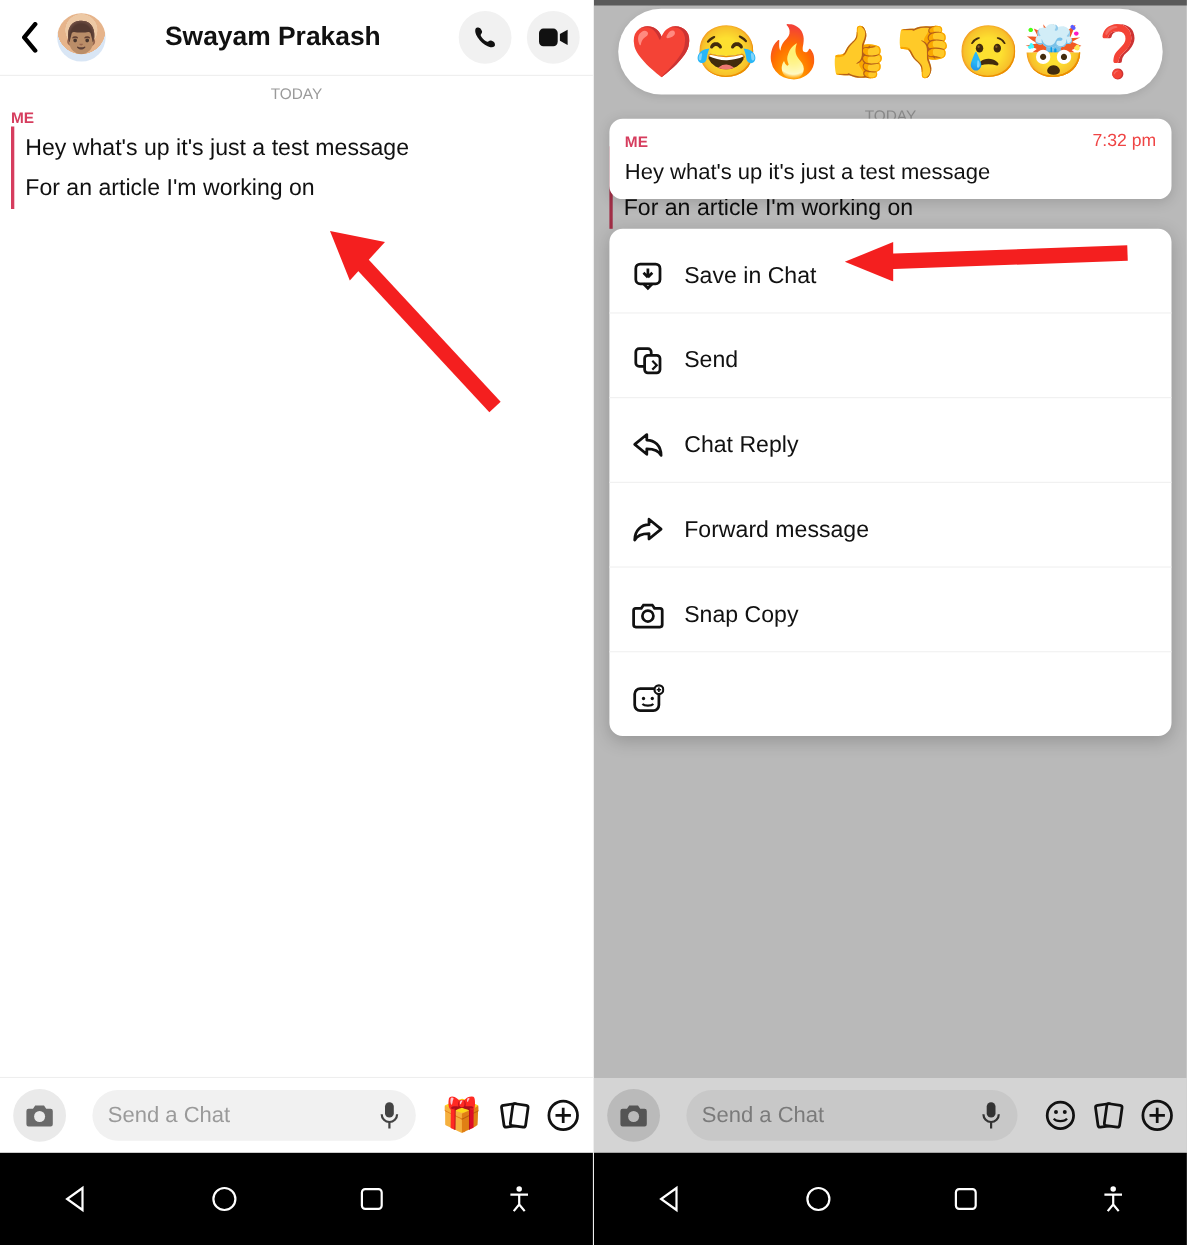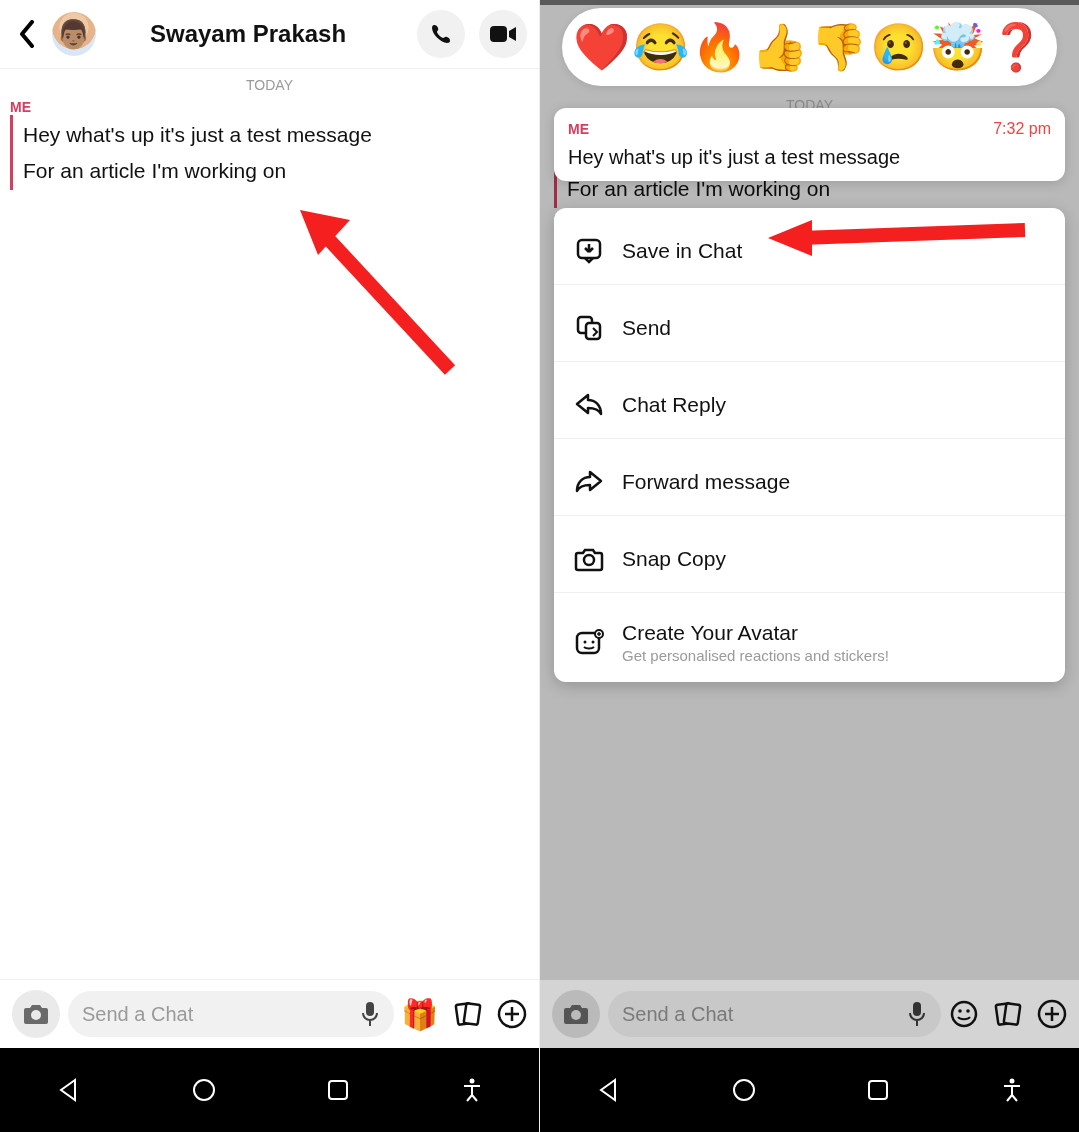--- a/index.html
+++ b/index.html
@@ -43,21 +43,21 @@
     margin-left: 4px;
   }
   .today-label { text-align:center; color:#9a9a9a; font-size:14px; padding:8px 0 4px; }
   .me-label { color:#d63d5e; font-weight:700; font-size:14px; padding:2px 0 0 10px; }
   .msg-block { border-left: 3px solid #d63d5e; margin-left: 10px; padding: 2px 0 2px 10px; }
   .msg-line { color:#111; font-size:21px; line-height:1.7; }
 
   
   .bottom-bar {
     position:absolute; bottom:84px; left:0; right:0;
-    background:#fff; display:flex; align-items:center; padding:10px 12px; gap:8px;
+    background:#fff; display:flex; align-items:center; padding:10px 12px; gap:24px;
     border-top:1px solid #eee;
   }
   .cam-circle {
     width:48px; height:48px; border-radius:50%; background:#eaeaea;
     display:flex; align-items:center; justify-content:center;
   }
   .chat-input {
     flex:1; height:46px; border-radius:23px; background:#f1f1f1;
     display:flex; align-items:center; padding:0 14px; justify-content:space-between;
   }
@@ -289,24 +289,20 @@
       <span class="menu-icon">
         <svg width="30" height="30" viewBox="0 0 30 30">
             <rect x="3" y="5" width="22" height="20" rx="5" stroke="#111" stroke-width="2.5" fill="none"></rect>
             <circle cx="11" cy="14" r="1.5" fill="#111"></circle>
             <circle cx="19" cy="14" r="1.5" fill="#111"></circle>
             <path d="M10 19c2 2 8 2 10 0" stroke="#111" stroke-width="2" fill="none"></path>
             <circle cx="25" cy="6" r="4" fill="#fff" stroke="#111" stroke-width="2"></circle>
             <path d="M25 4v4m-2-2h4" stroke="#111" stroke-width="1.5"></path>
           </svg>
       </span>
-      <div class="menu-text-col">
-        <span class="menu-label">Create Your Avatar</span>
-        <span class="menu-sub">Get personalised reactions and stickers!</span>
-      </div>
     </div>
   </div>
 
   <div class="bottom-bar">
     <div class="cam-circle">
       <svg width="26" height="22" viewBox="0 0 26 22">
           <path d="M3 5h4l2-3h8l2 3h4a2 2 0 0 1 2 2v12a2 2 0 0 1-2 2H3a2 2 0 0 1-2-2V7a2 2 0 0 1 2-2z" fill="#555"></path>
           <circle cx="13" cy="12" r="5" fill="#bababa"></circle>
         </svg>
     </div>

